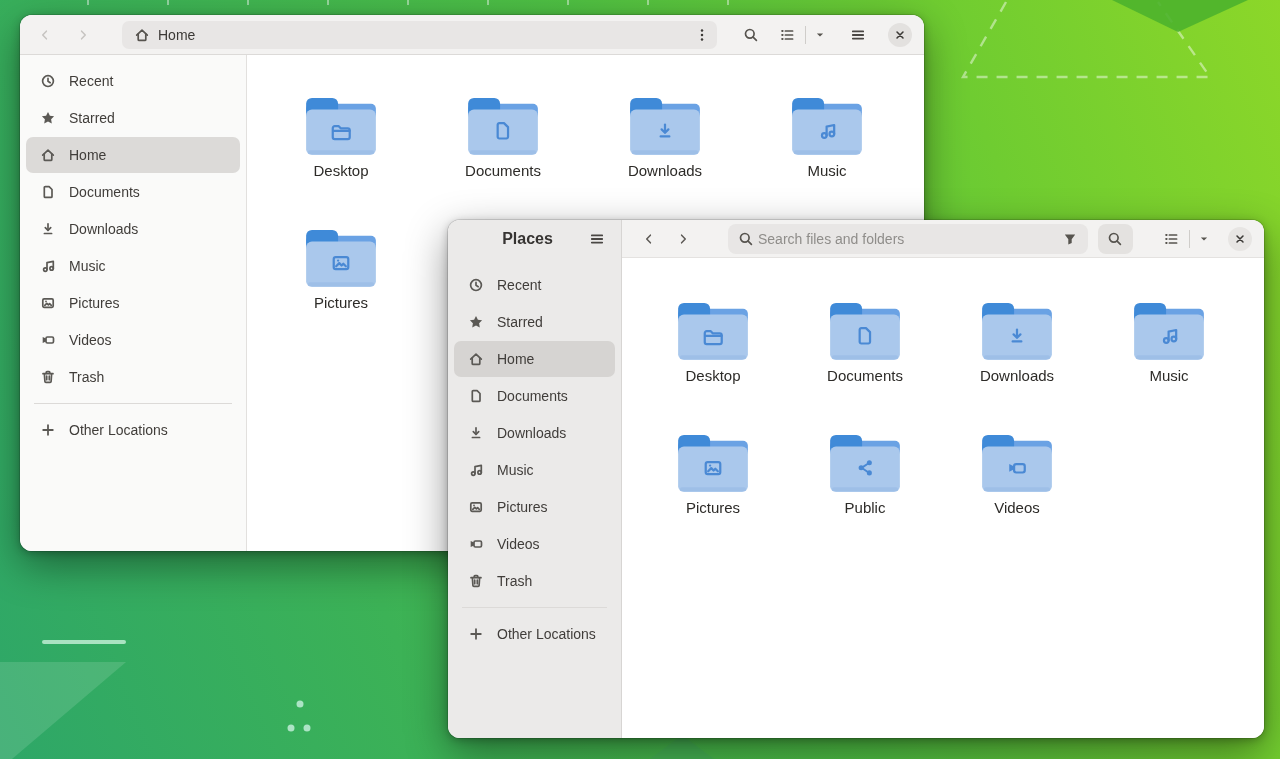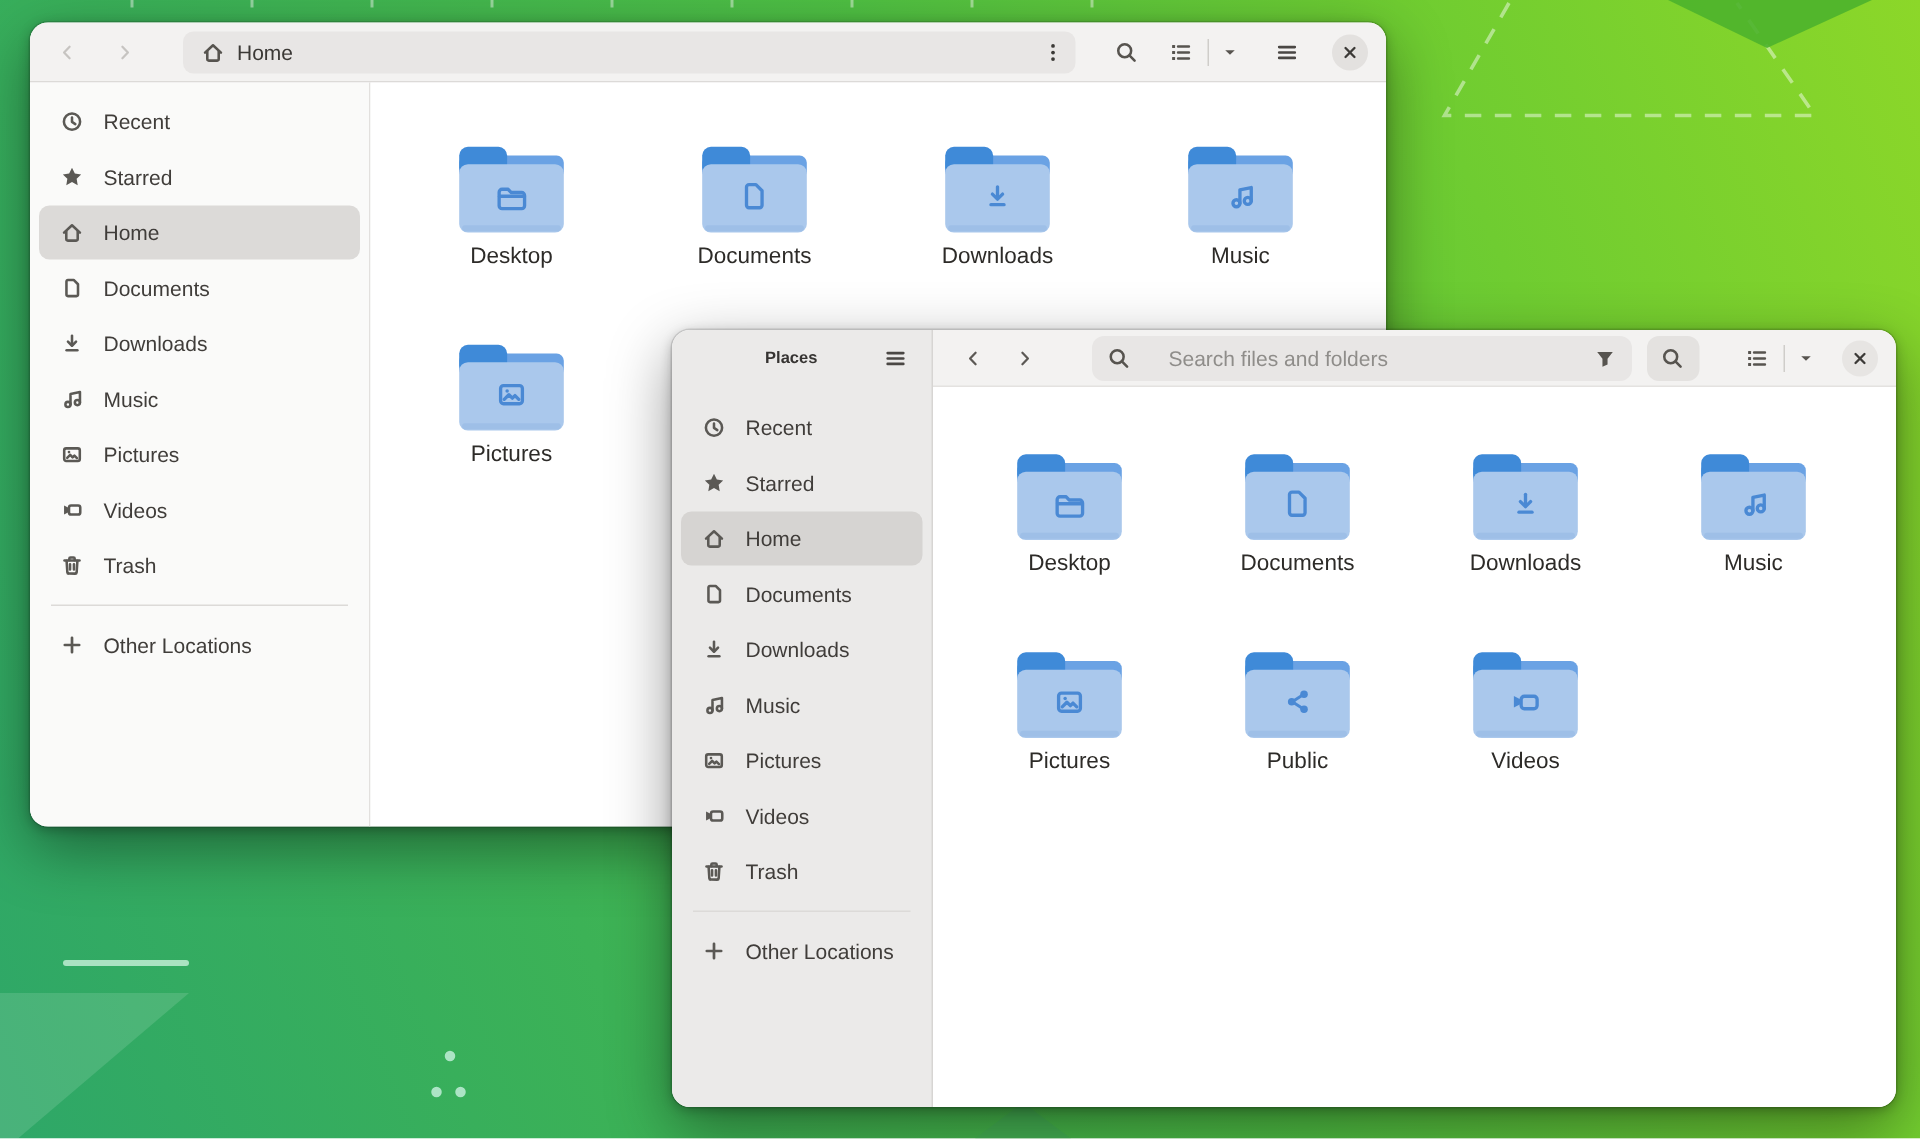--- a/index.html
+++ b/index.html
@@ -45,28 +45,28 @@
   #win-back .file-grid { padding:40px 0 0 18px; column-gap:10px; row-gap:48px; }
   .file-item { width:152px; display:flex; flex-direction:column; align-items:center; }
   .file-label { margin-top:5px; font-size:15px; color:#2d2b28; }
 
   
   #win-front { left:448px; top:220px; width:816px; height:518px; }
   .fw-wrap { display:flex; height:100%; }
   .fw-sidebar-col { width:174px; flex:0 0 auto; background:#ebeae9; border-right:1px solid #d7d5d3;
     display:flex; flex-direction:column; }
   .fw-side-header { height:38px; display:flex; align-items:center; padding:0 8px 0 0; }
-  .fw-side-title { flex:1 1 auto; text-align:center; font-size:11px; font-weight:bold; color:#363432; padding-left:26px; }
+  .fw-side-title { flex:1 1 auto; text-align:center; font-size:16px; font-weight:bold; color:#363432; padding-left:26px; }
   .fw-sidebar { padding:9px 6px; }
   .fw-sidebar .side-item.selected { background:#d6d4d2; }
   .fw-main-col { flex:1 1 auto; display:flex; flex-direction:column; min-width:0; }
   .fw-header { height:38px; display:flex; align-items:center; background:#f3f2f1;
     border-bottom:1px solid #e4e2e0; padding:0 12px 0 10px; }
   .search-entry { width:366px; height:30px; background:#e8e6e5; border-radius:8px;
-    display:flex; align-items:center; padding:0 10px; margin-left:28px; gap:25px; }
+    display:flex; align-items:center; padding:0 10px; margin-left:28px; gap:4px; }
   .search-entry input { flex:1 1 auto; border:none; outline:none; background:transparent;
     font-size:14px; color:#3b3936; font-family:inherit; min-width:0; }
   .search-entry input::placeholder { color:#8f8d8a; }
   .search-toggle { width:36px; height:30px; margin-left:10px; background:#e4e2e0;
     border-radius:8px; display:flex; align-items:center; justify-content:center; }
   .fw-header .split-view { margin-left:22px; }
   .fw-header .close-btn { margin-left:12px; background:#e7e5e3; }
   .fw-content { flex:1 1 auto; background:#fff; }
   #win-front .file-grid { padding:42px 0 0 16px; column-gap:2px; row-gap:48px; }
   #win-front .file-item { width:150px; }

